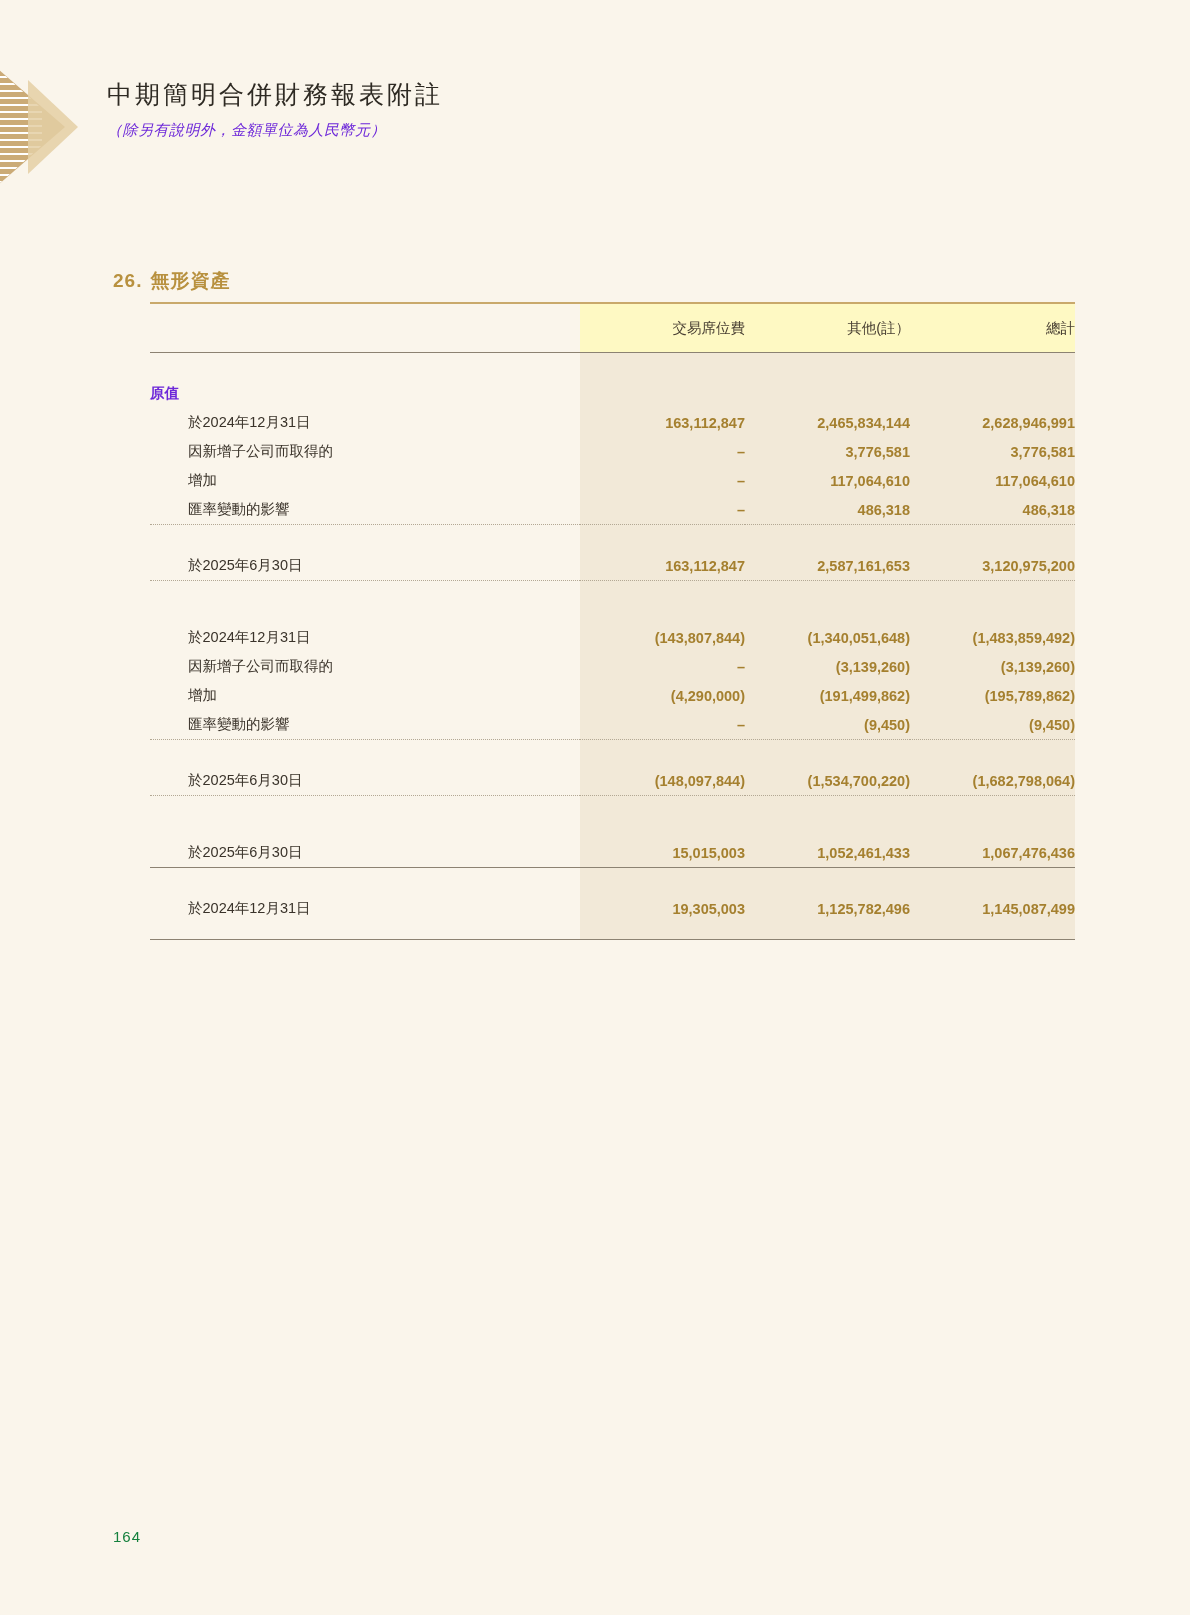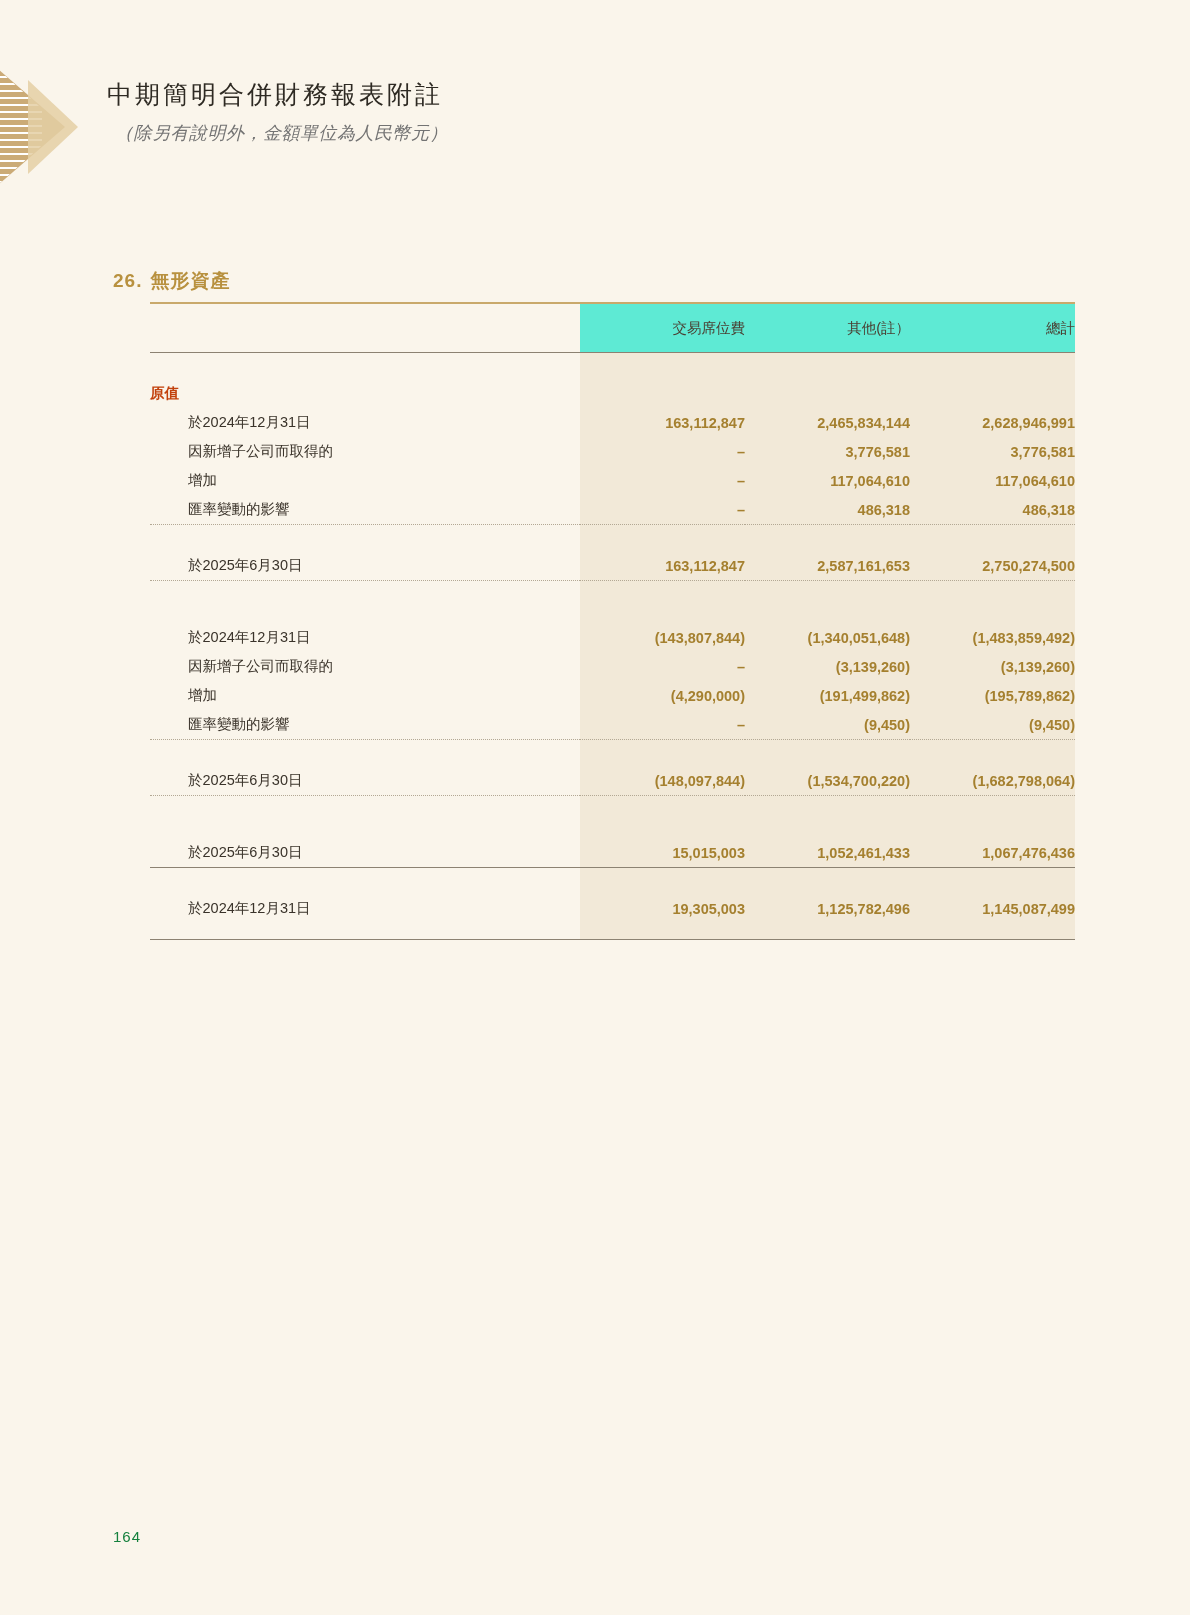--- a/index.html
+++ b/index.html
@@ -68,25 +68,25 @@
   }
   .header-title {
     font-family: "Liberation Serif", serif;
     font-size: 25px;
     letter-spacing: 3px;
     color: #2e2a23;
     margin: 0 0 10px 0;
     font-weight: normal;
   }
   .header-sub {
-    font-size: 18px;
-    color: #737373;
+    font-size: 15px;
+    color: #6d28d9;
     font-style: italic;
     letter-spacing: 0.5px;
-    margin: 8px;
+    margin: 0;
   }
 
   
   .section-heading {
     position: absolute;
     left: 113px;
     top: 268px;
     font-size: 19px;
     font-weight: bold;
     color: #b8913f;
@@ -124,25 +124,25 @@
     color: #a5802f;
     font-size: 14.5px;
     white-space: nowrap;
   }
   .label-cell {
     text-align: left;
     padding-left: 18px;
     white-space: nowrap;
   }
   .label-cell.indent { padding-left: 38px; }
-  .label-cell.bold { font-weight: bold; color: #c2410c; font-family: Liberation Mono, monospace; }
+  .label-cell.bold { font-weight: bold; color: #6d28d9; font-family: Liberation Mono, monospace; }
 
   
   .hdr-band td {
-    background: #5eead4;
+    background: #fef9c3;
     height: 48px;
     font-weight: normal;
     color: #4a4134;
     font-size: 14.5px;
   }
   .hdr-band td.label-cell { background: transparent; }
   .hdr-band td.num-cell {
     color: #4a4134;
     font-weight: normal;
   }
@@ -247,21 +247,21 @@
         <td></td>
         <td class="num-cell"></td>
         <td class="num-cell"></td>
         <td class="num-cell"></td>
       </tr>
 
       <tr class="row shade">
         <td class="label-cell indent">於2025年6月30日</td>
         <td class="num-cell">163,112,847</td>
         <td class="num-cell">2,587,161,653</td>
-        <td class="num-cell">2,750,274,500</td>
+        <td class="num-cell">3,120,975,200</td>
       </tr>
 
       <tr class="spacer-md rule-dotted shade">
         <td></td>
         <td class="num-cell"></td>
         <td class="num-cell"></td>
         <td class="num-cell"></td>
       </tr>
       <tr class="spacer-sm shade">
         <td></td>

